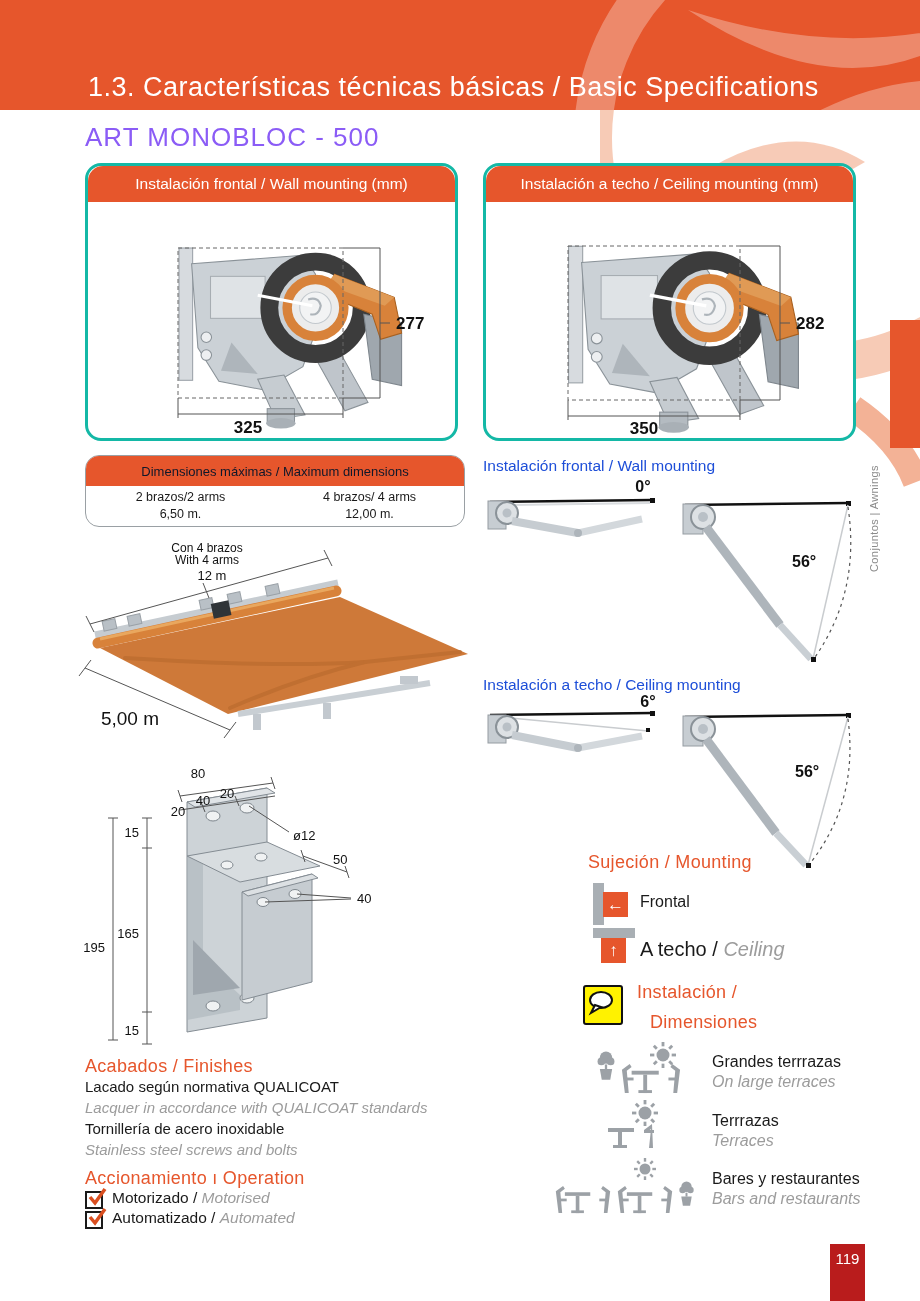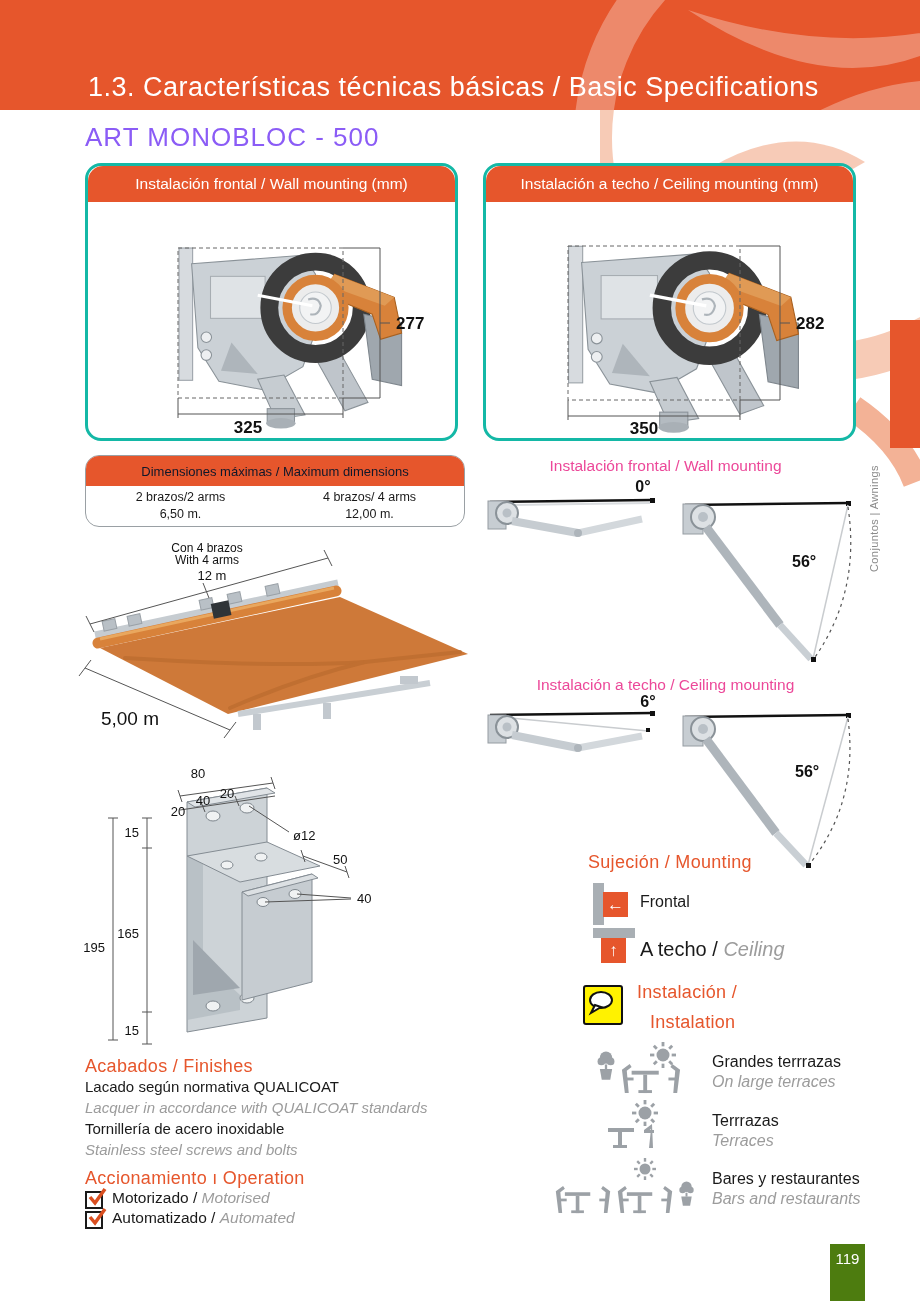--- a/index.html
+++ b/index.html
@@ -15,41 +15,41 @@
   .specbox{position:absolute;width:367px;height:272px;background:#fff;border:3px solid #14b8a6;border-radius:16px;z-index:3;}
   .spechead{height:36px;background:#E6562C;border-radius:15px 15px 0 0;display:flex;align-items:center;justify-content:center;
             color:#fff;font-size:15.5px;}
   
   .dimtable{position:absolute;left:85px;top:455px;width:378px;height:70px;background:#fff;border:1px solid #9AA0A4;border-radius:14px;z-index:3;}
   .dimtable .head{height:30px;background:#E6562C;border-radius:13px 13px 0 0;display:flex;align-items:center;justify-content:center;
             color:#0f172a;font-size:13px;}
   .dimtable .cols{display:flex;height:40px;}
   .dimtable .col{flex:1;text-align:center;font-size:12.5px;line-height:1.35;padding-top:3px;}
   
-  .diag-head{position:absolute;left:483px;width:365px;text-align:center;font-size:15.5px;color:#ec4899;z-index:3;}
+  .diag-head{position:absolute;left:483px;width:365px;text-align:left;font-size:15.5px;color:#1d4ed8;z-index:3;}
   
   .orange-h{color:#E6562C;font-size:18px;letter-spacing:.3px;position:absolute;z-index:3;white-space:nowrap;}
   .txt{position:absolute;z-index:3;white-space:nowrap;font-size:15px;}
   .it-gray{color:#9C9C9C;font-style:italic;}
   
   .wallbar{position:absolute;width:11px;height:42px;background:#A9AFB4;}
   .ceilbar{position:absolute;width:42px;height:10px;background:#A9AFB4;}
   .sq-arrow{position:absolute;width:25px;height:25px;background:#E6562C;color:#fff;display:flex;align-items:center;justify-content:center;
             font-size:17px;font-weight:bold;}
   .yellowbox{position:absolute;left:583px;top:985px;width:36px;height:36px;background:#FFF200;border:2px solid #111;border-radius:3px;z-index:3;}
   
   .checkrow{position:absolute;left:85px;z-index:3;display:flex;align-items:flex-start;}
   .checkbox{position:relative;width:14px;height:14px;border:2.5px solid #1a1a1a;background:#fff;margin-right:9px;margin-top:2px;}
   .checkbox svg{position:absolute;left:-1px;top:-7px;overflow:visible;}
   .checklabel{font-size:15.5px;}
   
   .sidetab{position:absolute;left:890px;top:320px;width:30px;height:128px;background:#E6562C;z-index:3;}
   .vlabel{position:absolute;left:868px;top:452px;height:120px;writing-mode:vertical-rl;transform:rotate(180deg);
           color:#8a8a8a;font-size:11px;letter-spacing:.4px;z-index:3;}
-  .pagenum{position:absolute;left:830px;top:1244px;width:35px;height:57px;background:#4d7c0f;color:#fff;
+  .pagenum{position:absolute;left:830px;top:1244px;width:35px;height:57px;background:#b91c1c;color:#fff;
            font-size:15px;text-align:center;padding-top:6px;box-sizing:border-box;z-index:3;}
   svg text{font-family:"Liberation Sans",sans-serif;}
   .z3{z-index:3;}
 </style>
 </head>
 <body>
 
 <div id="page">
 
   <svg class="deco-below" viewBox="0 0 320 390">
@@ -338,21 +338,21 @@
   </div>
   <div class="txt" style="left:640px;top:938px;font-size:20px;"><span>A techo / </span><span class="it-gray">Ceiling</span></div>
 
   <div class="yellowbox">
     <svg width="32" height="32" viewBox="0 0 32 32">
       <ellipse cx="16" cy="13" rx="11" ry="8" fill="#fff" stroke="#111" stroke-width="2"></ellipse>
       <path d="M10,18 L6,26 L16,20 Z" fill="#fff" stroke="#111" stroke-width="2"></path>
     </svg>
   </div>
   <div class="orange-h" style="left:637px;top:982px;">Instalación /</div>
-  <div class="orange-h" style="left:650px;top:1012px;">Instalation</div>
+  <div class="orange-h" style="left:650px;top:1012px;">Dimensiones</div>
 
   <svg class="abs z3" style="left:588px;top:1040px;" width="115" height="58" viewBox="0 0 115 58" color="#9CA1A6">
     <use href="#sun" x="62" y="2" width="26" height="26"></use>
     <use href="#tree" x="8" y="10" width="20" height="32"></use>
     <use href="#tableset" x="32" y="22" width="62" height="33"></use>
   </svg>
   <div class="txt" style="left:712px;top:1053px;font-size:16px;">Grandes terrrazas</div>
   <div class="txt it-gray" style="left:712px;top:1073px;font-size:16px;">On large terraces</div>
 
   <svg class="abs z3" style="left:600px;top:1098px;" width="90" height="56" viewBox="0 0 90 56" color="#9CA1A6">

